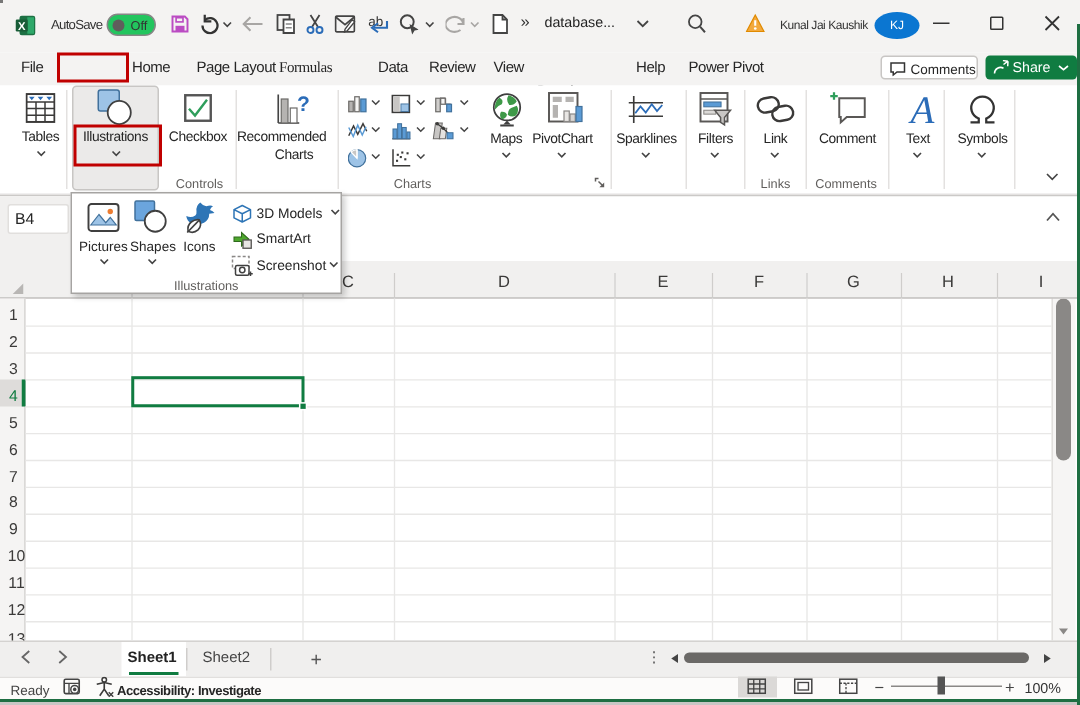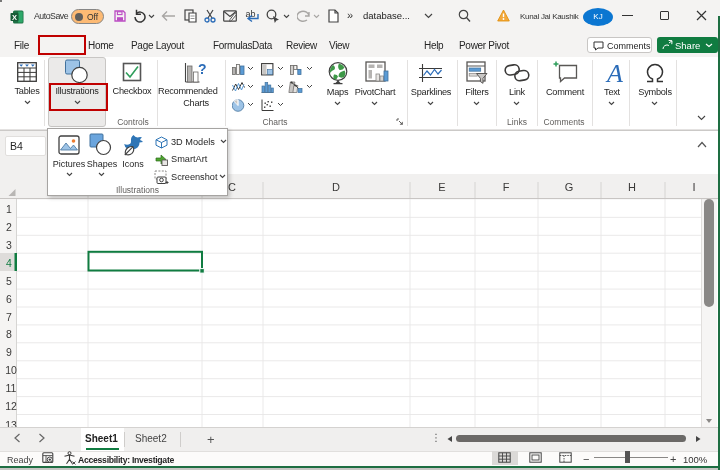--- a/index.html
+++ b/index.html
@@ -15,21 +15,21 @@
 <div class="abs" style="left:0;top:0;width:2px;height:2px;background:#777;"></div>
 
 <svg class="abs" style="left:10px;top:10px" width="14" height="14" viewBox="0 0 14 14">
   <rect x="3" y="0.5" width="10.5" height="13" rx="1.5" fill="#1d7044"></rect>
   <rect x="8.2" y="1.5" width="4.5" height="11" fill="#2ea86a"></rect>
   <rect x="0.5" y="3" width="8" height="8" rx="0.8" fill="#185c37"></rect>
   <text x="4.5" y="9.8" font-size="7.5" fill="#fff" font-weight="bold" text-anchor="middle">X</text>
 </svg>
 <div class="abs" style="left:34px;top:11px;font-size:8.8px;letter-spacing:-0.5px;color:#333;">AutoSave</div>
 
-<div class="abs" style="left:71px;top:9px;width:33px;height:15px;border:1px solid #868686;border-radius:8px;background:#fdba74;">
+<div class="abs" style="left:71px;top:9px;width:33px;height:15px;border:1px solid #868686;border-radius:8px;background:#22c55e;">
   <div class="abs" style="left:3px;top:2.5px;width:8px;height:8px;border-radius:50%;background:#605e5c;"></div>
   <div class="abs" style="left:15px;top:2px;font-size:8.5px;color:#333;">Off</div>
 </div>
 
 <svg class="abs" style="left:114px;top:10px" width="12" height="12" viewBox="0 0 12 12">
   <path d="M1 1 h8.2 l1.8 1.8 v8.2 h-10 z" fill="none" stroke="#bb4cc3" stroke-width="1.3"></path>
   <rect x="3.4" y="1.8" width="4.6" height="2.8" fill="none" stroke="#bb4cc3" stroke-width="1.1"></rect>
   <rect x="3" y="7.2" width="6" height="3.6" fill="#bb4cc3"></rect>
 </svg>
 
@@ -110,21 +110,21 @@
 <div class="abs" style="left:660px;top:11px;width:9px;height:9px;border:1.3px solid #333;border-radius:1px;"></div>
 <svg class="abs" style="left:696px;top:10px" width="11" height="11" viewBox="0 0 11 11">
     <path d="M1 1 L10 10 M10 1 L1 10" stroke="#333" stroke-width="1.2"></path>
   </svg>
 
 <div class="abs" style="left:0;top:35px;width:720px;height:22px;background:#f4f3f2;"></div>
 <div class="abs" style="left:0;top:35px;width:720px;height:22px;font-size:10px;letter-spacing:-0.3px;color:#262626;">
   <span class="abs" style="left:14px;top:5px;">File</span>
   <span class="abs" style="left:88px;top:5px;">Home</span>
   <span class="abs" style="left:131px;top:5px;">Page Layout</span>
-  <span class="abs" style="left:213px;top:5px;">Formulas</span>
+  <span class="abs" style="left:186px;top:5px;font-family:Liberation Serif, serif;">Formulas</span>
   <span class="abs" style="left:252px;top:5px;">Data</span>
   <span class="abs" style="left:286px;top:5px;">Review</span>
   <span class="abs" style="left:329px;top:5px;">View</span>
   <span class="abs" style="left:358px;top:5px;margin-top:16px;">Developer</span>
   <span class="abs" style="left:424px;top:5px;">Help</span>
   <span class="abs" style="left:459px;top:5px;">Power Pivot</span>
 </div>
 <div class="abs" style="left:38px;top:35px;width:48px;height:20px;border:2.5px solid #c00000;background:#f4f3f2;"></div>
 <div class="abs" style="left:48px;top:40px;font-size:10px;font-weight:bold;color:#262626;margin-top:32px;">Insert</div>
 

